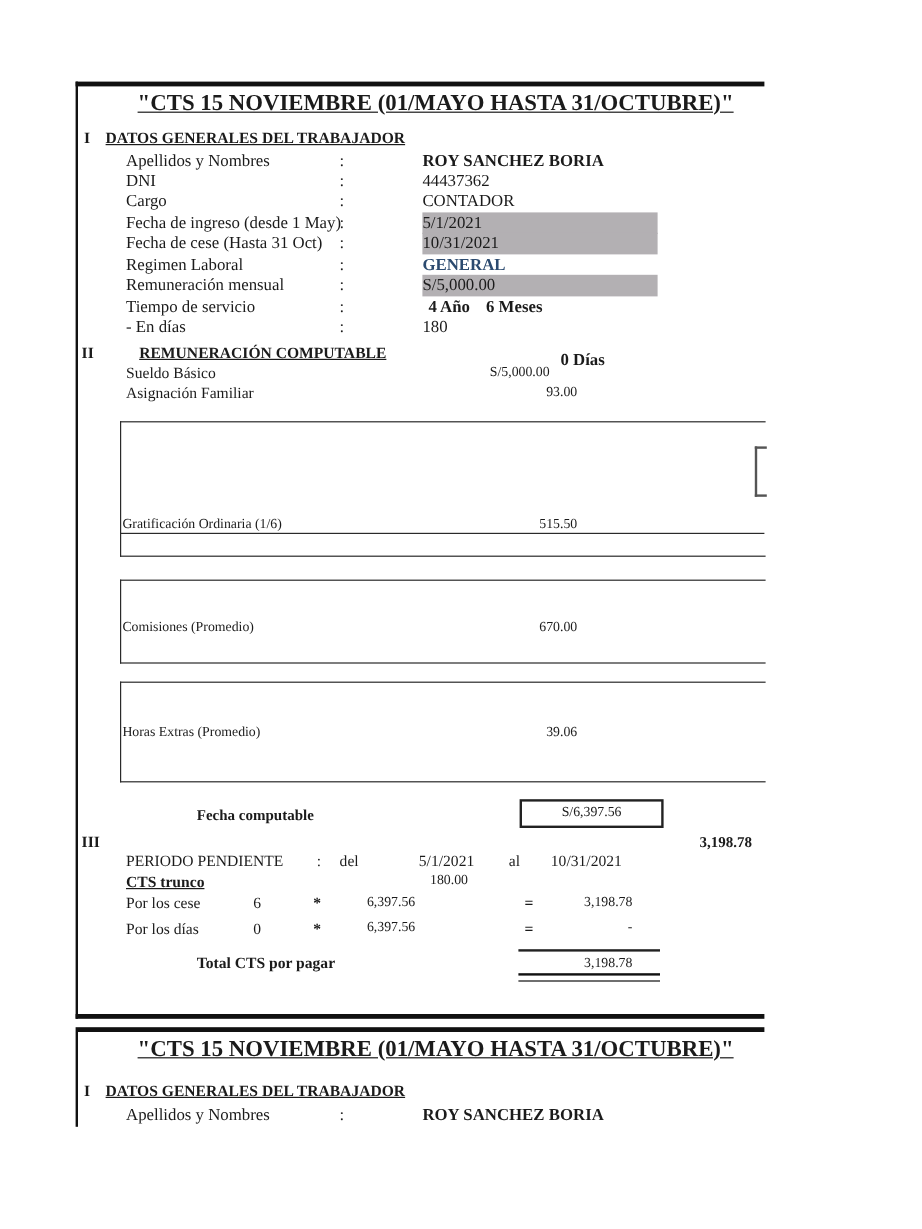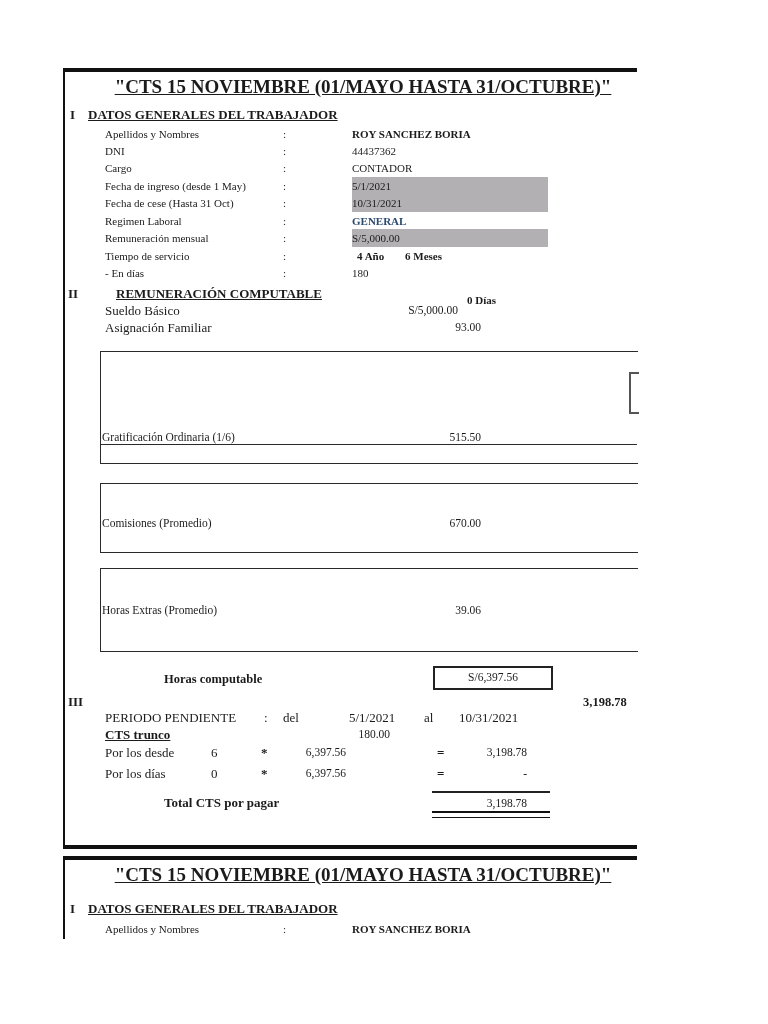--- a/index.html
+++ b/index.html
@@ -15,21 +15,21 @@
   .page1-frame{left:63px;top:68px;width:572px;height:773px;
     border-top:4px solid #111;border-left:2px solid #111;border-bottom:4px solid #111;}
   .p2-topborder{left:63px;top:856px;width:574px;height:4px;background:#111;}
   .p2-leftborder{left:63px;top:860px;width:2px;height:79px;background:#111;}
   
   .title{left:76px;top:76px;width:574px;text-align:center;font-size:19px;font-weight:bold;text-decoration:underline;}
   .title2{left:76px;top:864px;width:574px;text-align:center;font-size:19px;font-weight:bold;text-decoration:underline;}
   .secnum{font-size:13px;font-weight:bold;}
   .sechead{font-size:13px;font-weight:bold;text-decoration:underline;}
   
-  .row{left:0;width:768px;height:17px;font-size:11px;line-height:15px;}
+  .row{left:0;width:768px;height:17px;font-size:14px;line-height:15px;}
   .row .lb{position:absolute;left:105px;top:0;white-space:nowrap;}
   .row .cl{position:absolute;left:283px;top:0;}
   .row .vl{position:absolute;left:352px;top:0;white-space:nowrap;}
   .row .hl{position:absolute;left:352px;top:-2px;width:196px;height:18px;background:#b3b0b3;}
   .navy{color:#2b4a6f;font-weight:bold;}
   .tsv{position:absolute;top:0;font-weight:bold;white-space:nowrap;}
   
   .num{position:absolute;text-align:right;font-size:11.5px;line-height:15px;white-space:nowrap;}
   
   .cbox{border:1px solid #2a2a2a;border-right:none;left:100px;width:537px;}
@@ -120,37 +120,37 @@
   <div class="abs bracket"></div>
 
   <div class="abs cbox" style="top:483px;height:68px;"></div>
   <div class="abs boxlbl" style="top:516px;">Comisiones (Promedio)</div>
   <div class="num" style="left:381px;top:516px;width:100px;">670.00</div>
 
   <div class="abs cbox" style="top:568px;height:82px;"></div>
   <div class="abs boxlbl" style="top:603px;">Horas Extras (Promedio)</div>
   <div class="num" style="left:381px;top:603px;width:100px;">39.06</div>
 
-  <div class="abs b nw" style="left:164px;top:672px;font-size:12.5px;">Horas computable</div>
+  <div class="abs b nw" style="left:164px;top:672px;font-size:12.5px;">Fecha computable</div>
   <div class="abs totbox">S/6,397.56</div>
 
   <div class="abs secnum" style="left:68px;top:694px;">III</div>
   <div class="abs b nw" style="left:583px;top:695px;font-size:12.5px;">3,198.78</div>
 
   <div class="abs small nw" style="left:105px;top:710px;">PERIODO PENDIENTE</div>
   <div class="abs small" style="left:264px;top:710px;">:</div>
   <div class="abs small" style="left:283px;top:710px;">del</div>
   <div class="abs small nw" style="left:349px;top:710px;">5/1/2021</div>
   <div class="abs small" style="left:424px;top:710px;">al</div>
   <div class="abs small nw" style="left:459px;top:710px;">10/31/2021</div>
 
   <div class="abs small b u nw" style="left:105px;top:727px;">CTS trunco</div>
   <div class="num" style="left:330px;top:727px;width:60px;">180.00</div>
 
-  <div class="abs small nw" style="left:105px;top:745px;">Por los desde</div>
+  <div class="abs small nw" style="left:105px;top:745px;">Por los cese</div>
   <div class="abs small" style="left:211px;top:745px;">6</div>
   <div class="abs small b" style="left:261px;top:745px;">*</div>
   <div class="num" style="left:286px;top:745px;width:60px;">6,397.56</div>
   <div class="abs small b" style="left:437px;top:745px;">=</div>
   <div class="num" style="left:457px;top:745px;width:70px;">3,198.78</div>
 
   <div class="abs small nw" style="left:105px;top:766px;">Por los días</div>
   <div class="abs small" style="left:211px;top:766px;">0</div>
   <div class="abs small b" style="left:261px;top:766px;">*</div>
   <div class="num" style="left:286px;top:766px;width:60px;">6,397.56</div>

